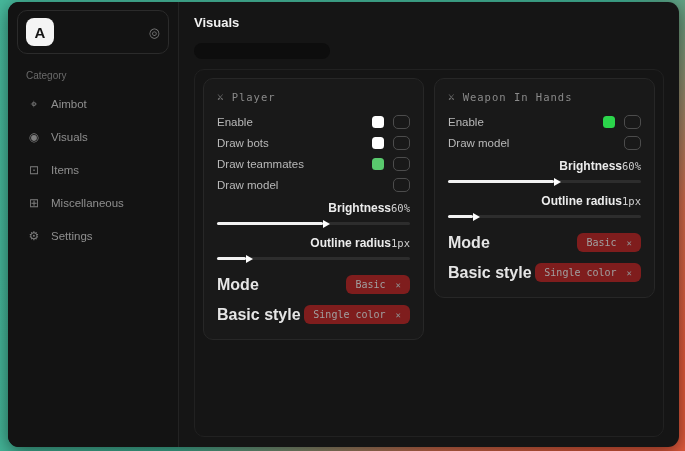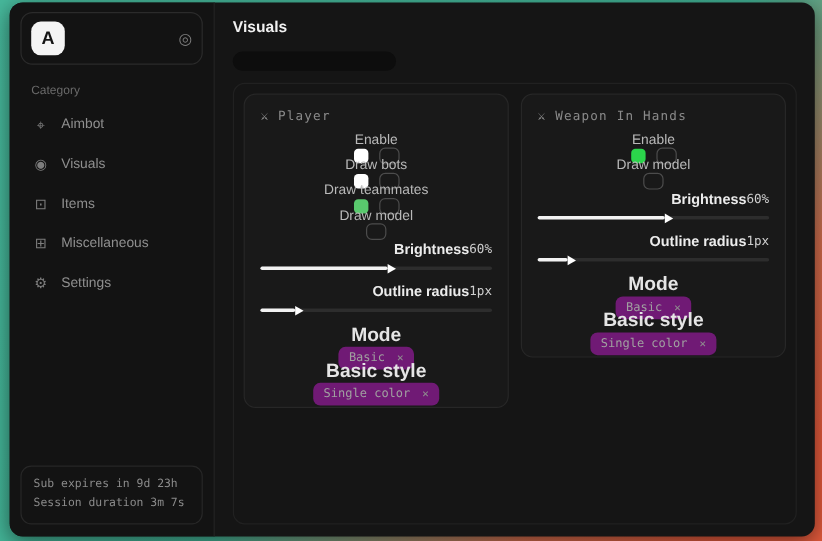--- a/index.html
+++ b/index.html
@@ -29,37 +29,37 @@
   .tabbar{margin-top:13px;align-self:flex-start;background:#0d0d0d;border-radius:9px;padding:3px;
     display:flex;gap:2px;}
   .tab{padding:5px 10px;font-size:11.5px;color:#9a9a9a;border-radius:7px;cursor:pointer;white-space:nowrap;}
   .content{margin-top:10px;flex:1;border:1px solid #212121;border-radius:10px;padding:8px;
     display:flex;gap:10px;align-items:flex-start;box-sizing:border-box;}
   .panel{flex:1;background:#191919;border:1px solid #272727;border-radius:10px;
     padding:10px 13px 8px;box-sizing:border-box;}
   .panel-head{display:flex;align-items:center;gap:8px;color:#8a8a8a;
     font-family:"DejaVu Sans Mono",monospace;font-size:10.5px;letter-spacing:1px;margin:1px 0 8px;}
   .p-ico{font-size:11px;color:#9a9a9a;letter-spacing:0;}
-  .row{display:flex;justify-content:space-between;align-items:center;height:21px;flex-direction:column;}
+  .row{display:flex;justify-content:space-between;align-items:center;height:21px;}
   .row-label{font-size:11.5px;color:#b9b9b9;}
   .row-ctrl{display:flex;align-items:center;gap:9px;}
   .swatch{width:12px;height:12px;border-radius:3.5px;display:inline-block;cursor:pointer;}
   .checkbox{width:17px;height:14px;border:1.5px solid #4c4c4c;border-radius:5px;
     box-sizing:border-box;display:inline-block;cursor:pointer;}
   .slider-block{margin:6px 0 11px;}
   .slider-top{display:flex;justify-content:flex-end;align-items:center;}
   .slider-label{font-size:12px;font-weight:700;color:#ececec;}
   .slider-value{font-family:"DejaVu Sans Mono",monospace;font-size:10.5px;color:#cfcfcf;}
   .track{margin-top:7px;height:3px;background:#2d2d2d;border-radius:2px;position:relative;cursor:pointer;}
   .fill{height:100%;background:#f2f2f2;border-radius:2px;position:relative;}
   .thumb{position:absolute;right:-7px;top:50%;transform:translateY(-50%);width:0;height:0;
     border-left:7px solid #ffffff;border-top:4.5px solid transparent;border-bottom:4.5px solid transparent;cursor:pointer;}
   .row.sel{height:27px;margin-bottom:3px;}
   .sel-label{font-size:16px;font-weight:700;color:#e5e5e5;}
-  .tag{background:#701a75;border-radius:6px;padding:4px 9px;display:inline-flex;align-items:center;
+  .tag{background:#7f1d1d;border-radius:6px;padding:4px 9px;display:inline-flex;align-items:center;
     gap:10px;font-family:"DejaVu Sans Mono",monospace;font-size:10px;color:#a0a0a0;cursor:pointer;}
   .tag-x{color:#8f8f8f;font-size:9px;cursor:pointer;}
 </style>
 </head>
 <body>
 
 <div class="window">
 
   <div class="sidebar">
     <div class="side-head">
@@ -86,24 +86,20 @@
         <div class="nav-item">
           <span class="nav-ico">⊞</span>
           <span>Miscellaneous</span>
         </div>
         <div class="nav-item">
           <span class="nav-ico">⚙</span>
           <span>Settings</span>
         </div>
       </div>
 
-    <div class="side-foot">
-      <div>Sub expires in 9d 23h</div>
-      <div>Session duration 3m 7s</div>
-    </div>
   </div>
 
   <div class="main">
     <div class="main-title">Visuals</div>
 
     <div class="tabbar">
 
     <div class="tab"></div>
         <div class="tab"></div>
         <div class="tab"></div>

